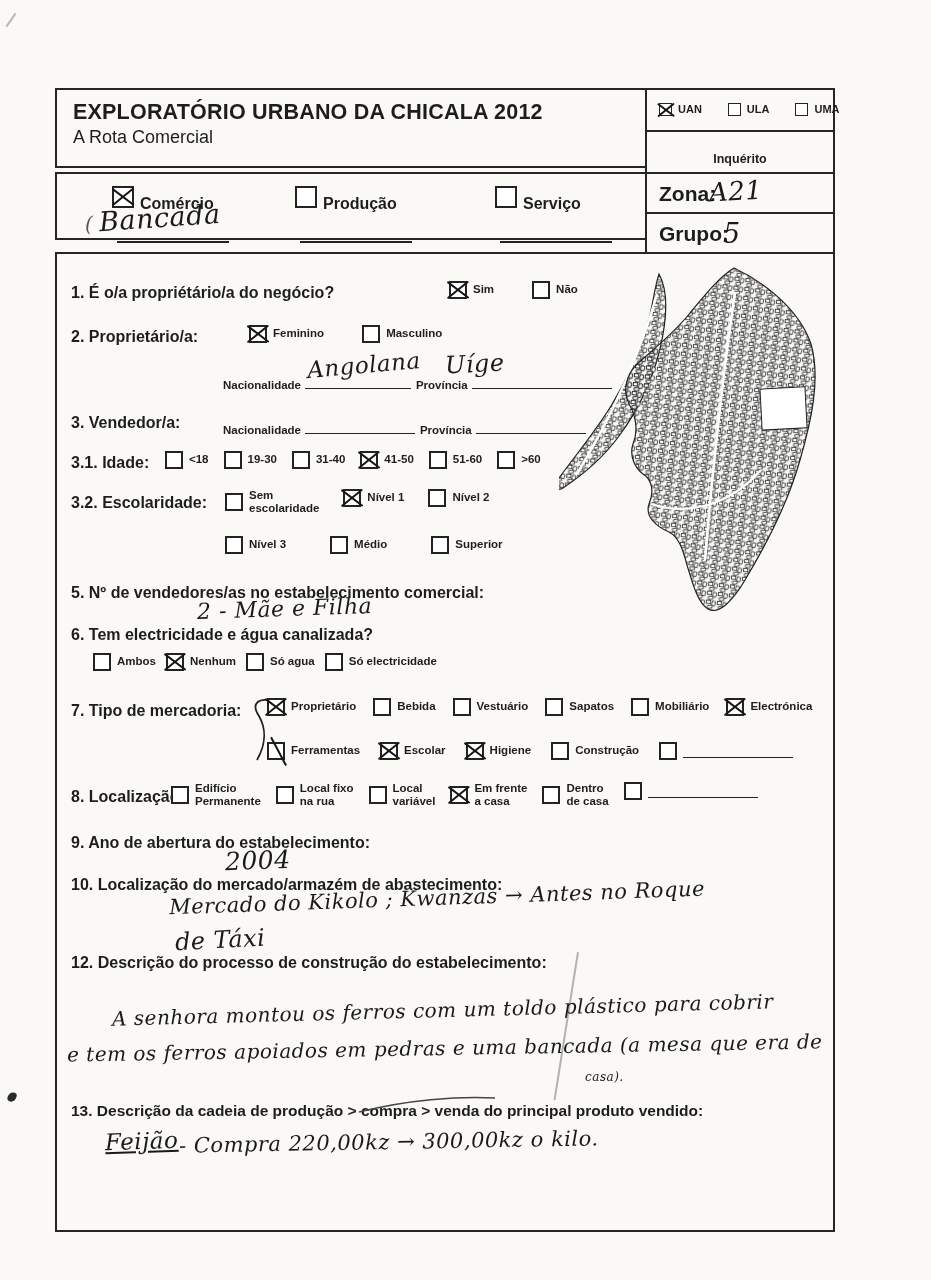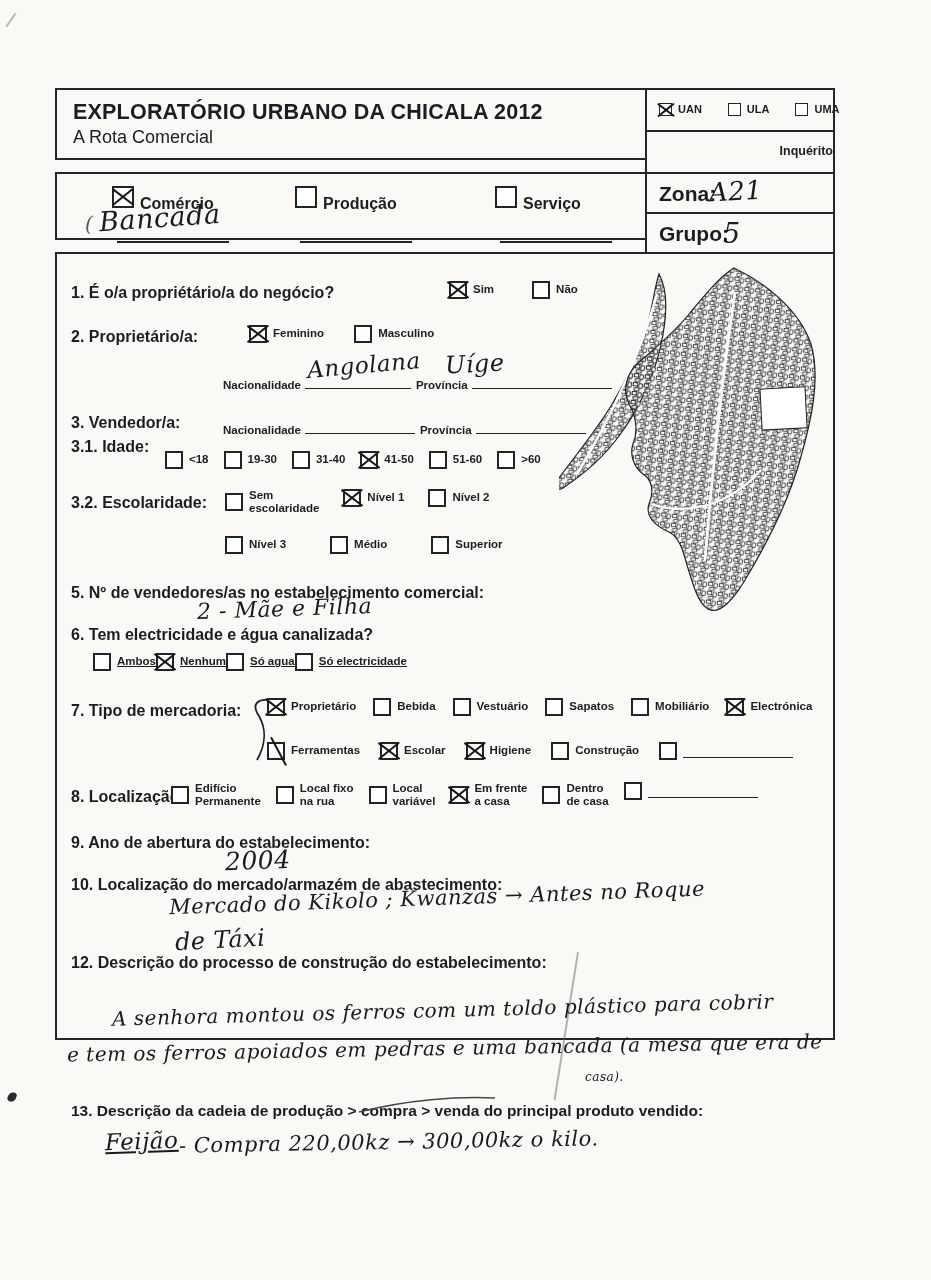--- a/index.html
+++ b/index.html
@@ -6,21 +6,21 @@
   body{
     width:931px;height:1280px;position:relative;overflow:hidden;
     background:#faf9f5;
     font-family:"Liberation Sans",sans-serif;color:#1d1d1d;
   }
   .box{position:absolute;border:2px solid #262626;background:transparent;box-sizing:border-box;}
 
   
   .title{font-size:21.5px;font-weight:bold;letter-spacing:.2px;margin:10px 0 2px 16px;}
   .subtitle{font-size:18px;margin:2px 0 0 16px;}
-  .inq{font-size:12.5px;font-weight:bold;text-align:right;margin-top:12px;}
+  .inq{font-size:12.5px;font-weight:bold;text-align:center;margin-top:20px;}
   .zg-label{font-size:21px;font-weight:bold;margin:8px 0 0 12px;display:inline-block;}
 
   
   .cb{width:18px;height:18px;border:2px solid #232323;display:inline-block;position:relative;background:#fff;flex:none;box-sizing:border-box;}
   .cb.checked:before,.cb.checked:after{content:"";position:absolute;top:50%;left:50%;width:27px;height:2.2px;background:#161616;border-radius:2px;}
   .cb.checked:before{transform:translate(-50%,-50%) rotate(37deg);}
   .cb.checked:after{transform:translate(-50%,-50%) rotate(-39deg);}
   .cb.slashed:before{content:"";position:absolute;top:50%;left:50%;width:32px;height:2px;background:#161616;transform:translate(-42%,-30%) rotate(62deg);}
   .opt{display:inline-flex;align-items:center;gap:6px;}
   .optgroup{position:absolute;display:flex;align-items:flex-start;}
@@ -55,21 +55,21 @@
   .crease{position:absolute;width:1.5px;background:rgba(90,90,90,.45);transform:rotate(9deg);transform-origin:top;}
 
   svg{display:block;}
 </style>
 </head>
 <body>
 
 <div class="artifact" style="left:10px;top:12px;width:2px;height:16px;transform:rotate(35deg);background:rgba(120,120,120,.5);"></div>
 <div class="artifact" style="left:8px;top:1092px;width:8px;height:10px;border-radius:60% 40% 55% 45%;transform:rotate(28deg);"></div>
 
-<div class="box" style="left:55px;top:88px;width:592px;height:72px;">
+<div class="box" style="left:55px;top:88px;width:592px;height:80px;">
   <div class="title">EXPLORATÓRIO URBANO DA CHICALA 2012</div>
   <div class="subtitle">A Rota Comercial</div>
 </div>
 
 <div class="box" style="left:645px;top:88px;width:190px;height:44px;">
   <div class="optgroup region-opts" style="left:12px;top:13px;position:absolute;">
       <span class="opt">
         <span class="cb checked"></span>
         <span class="cbl">UAN</span>
       </span>
@@ -109,36 +109,36 @@
 
 <div class="box" style="left:645px;top:172px;width:190px;height:42px;">
   <span class="zg-label">Zona:</span>
   <span class="hand" style="left:62px;top:2px;font-size:26px;transform:rotate(-3deg);">A21</span>
 </div>
 <div class="box" style="left:645px;top:212px;width:190px;height:42px;">
   <span class="zg-label">Grupo:</span>
   <span class="hand" style="left:76px;top:4px;font-size:27px;">5</span>
 </div>
 
-<div class="box" style="left:55px;top:252px;width:780px;height:788px;">
+<div class="box" style="left:55px;top:252px;width:780px;height:980px;">
 
   <div class="q" style="left:14px;top:30px;">1. É o/a propriétário/a do negócio?</div>
   <div class="optgroup" style="left:392px;top:27px;gap:38px;">
       <span class="opt">
         <span class="cb checked"></span>
         <span class="cbl">Sim</span>
       </span>
       <span class="opt">
         <span class="cb"></span>
         <span class="cbl">Não</span>
       </span>
     </div>
 
   <div class="q" style="left:14px;top:74px;">2. Proprietário/a:</div>
-  <div class="optgroup" style="left:192px;top:71px;gap:30px;">
+  <div class="optgroup" style="left:192px;top:71px;gap:38px;">
       <span class="opt">
         <span class="cb checked"></span>
         <span class="cbl">Feminino</span>
       </span>
       <span class="opt">
         <span class="cb"></span>
         <span class="cbl">Masculino</span>
       </span>
     </div>
   <div style="position:absolute;left:166px;top:118px;">
@@ -151,21 +151,21 @@
   <span class="hand" style="left:388px;top:96px;font-size:24px;transform:rotate(-3deg);">Uíge</span>
 
   <div class="q" style="left:14px;top:160px;">3. Vendedor/a:</div>
   <div style="position:absolute;left:166px;top:163px;">
     <span class="sub-label">Nacionalidade</span>
     <span class="writein" style="width:110px;"></span>
     <span class="sub-label">Província</span>
     <span class="writein" style="width:110px;"></span>
   </div>
 
-  <div class="q" style="left:14px;top:184px;">3.1. Idade:</div>
+  <div class="q" style="left:14px;top:200px;">3.1. Idade:</div>
   <div class="optgroup" style="left:108px;top:197px;gap:15px;">
       <span class="opt">
         <span class="cb"></span>
         <span class="cbl">&lt;18</span>
       </span>
       <span class="opt">
         <span class="cb"></span>
         <span class="cbl">19-30</span>
       </span>
       <span class="opt">
@@ -214,21 +214,21 @@
       <span class="opt">
         <span class="cb"></span>
         <span class="cbl">Superior</span>
       </span>
     </div>
 
   <div class="q" style="left:14px;top:330px;">5. Nº de vendedores/as no estabelecimento comercial:</div>
   <span class="hand" style="left:140px;top:342px;font-size:22px;transform:rotate(-2deg);">2 - Mãe e Filha</span>
 
   <div class="q" style="left:14px;top:372px;">6. Tem electricidade e água canalizada?</div>
-  <div class="optgroup" style="left:36px;top:399px;gap:0;text-decoration:underline;">
+  <div class="optgroup" style="left:36px;top:399px;gap:10px;">
       <span class="opt">
         <span class="cb"></span>
         <span class="cbl">Ambos</span>
       </span>
       <span class="opt">
         <span class="cb checked"></span>
         <span class="cbl">Nenhum</span>
       </span>
       <span class="opt">
         <span class="cb"></span>

